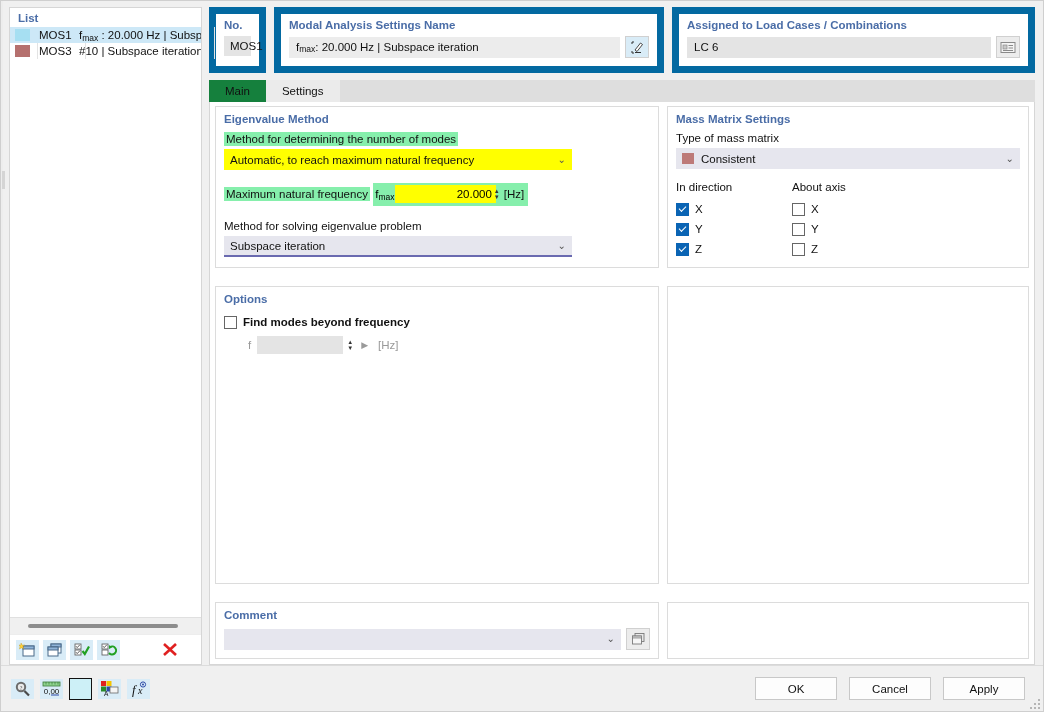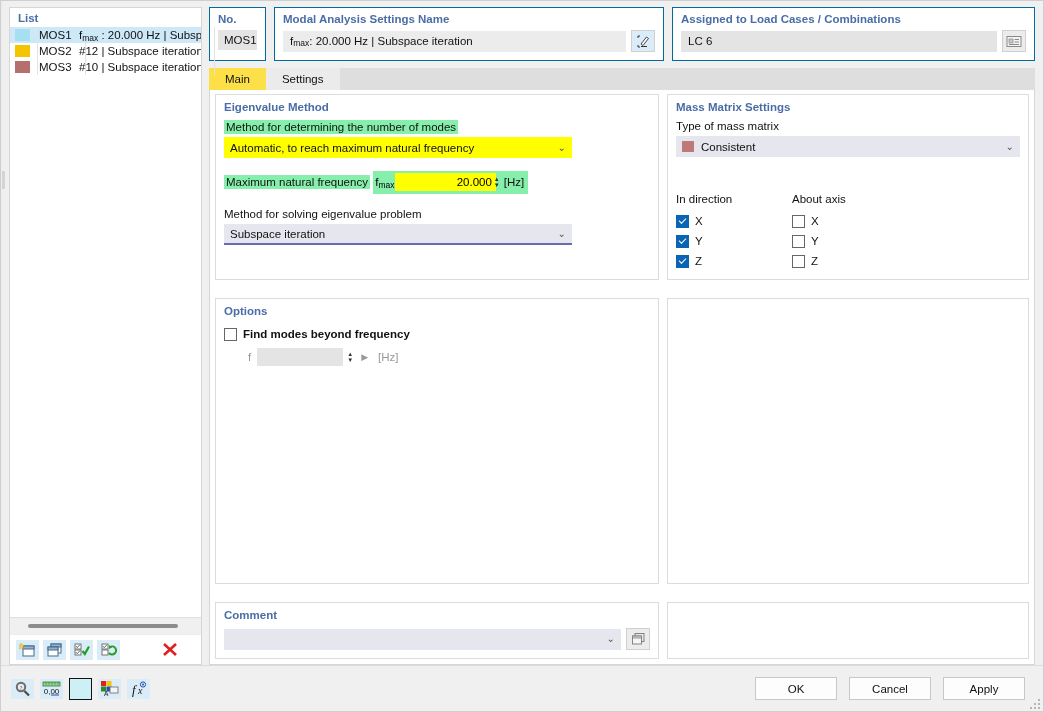--- a/index.html
+++ b/index.html
@@ -160,21 +160,21 @@
     display: flex;
     flex-direction: column;
   }
   .top-row {
     display: flex;
     gap: 8px;
     align-items: stretch;
   }
   .panel {
     background: #ffffff;
-    border: 1px solid #0369a1;
+    border: 7px solid #0369a1;
     padding: 5px 8px 8px 8px;
   }
   .panel-title {
     color: #4a6da7;
     font-size: 11.5px;
     font-weight: bold;
     margin-bottom: 5px;
   }
   .panel-no { width: 57px; flex: 0 0 57px; }
   .panel-name { flex: 1; }
@@ -217,21 +217,21 @@
     background: #dedede;
   }
   .tab {
     height: 22px;
     padding: 0 16px;
     display: flex; align-items: center;
     font-size: 11.5px;
     color: #111;
     background: #dedede;
   }
-  .tab.active { background: #fde047; }
+  .tab.active { background: #15803d; }
   .tab.inactive { background: #ebebeb; }
   .tab-filler { flex: 1; height: 22px; background: #dedede; }
 
   .tab-content {
     flex: 1;
     background: #ffffff;
     border: 1px solid #d6d6d6;
     border-top: none;
     display: flex;
     flex-direction: column;
@@ -317,21 +317,21 @@
   }
   .chkbox.checked::after {
     content: "";
     width: 6px; height: 3px;
     border-left: 1.6px solid #fff;
     border-bottom: 1.6px solid #fff;
     transform: rotate(-45deg);
     margin-top: -2px;
   }
   .mass-cols { display: flex; margin-top: 12px; }
-  .mass-col { width: 116px; margin-top: 24px; }
+  .mass-col { width: 116px; }
   .mass-col-head { font-size: 11.5px; color: #111; margin-bottom: 6px; }
   .sub-row { display: flex; align-items: center; gap: 6px; margin-top: 4px; padding-left: 20px; }
 
   .comment-combo {
     height: 21px;
     background: #e6e6ee;
     display: flex; align-items: center;
     padding: 0 6px;
     flex: 1;
   }
@@ -395,25 +395,20 @@
             <div class="col-line" style="left:75px;"></div>
             <div class="col-line" style="left:204px;"></div>
           </div>
 
           <div class="list-row selected">
             <div class="swatch" style="background:#a6dff2"></div>
             <div class="cell-name">MOS1</div>
             <div class="cell-desc"><span>f</span><sub>max</sub><span> : 20.000 Hz | Subspace</span></div>
           </div>
 
-          <div class="list-row">
-            <div class="swatch" style="background:#f5c400"></div>
-            <div class="cell-name">MOS2</div>
-            <div class="cell-desc">#12 | Subspace iteration</div>
-          </div>
 
           <div class="list-row">
             <div class="swatch" style="background:#b5706e"></div>
             <div class="cell-name">MOS3</div>
             <div class="cell-desc">#10 | Subspace iteration</div>
           </div>
         </div>
 
         <div style="flex:1"></div>
 

